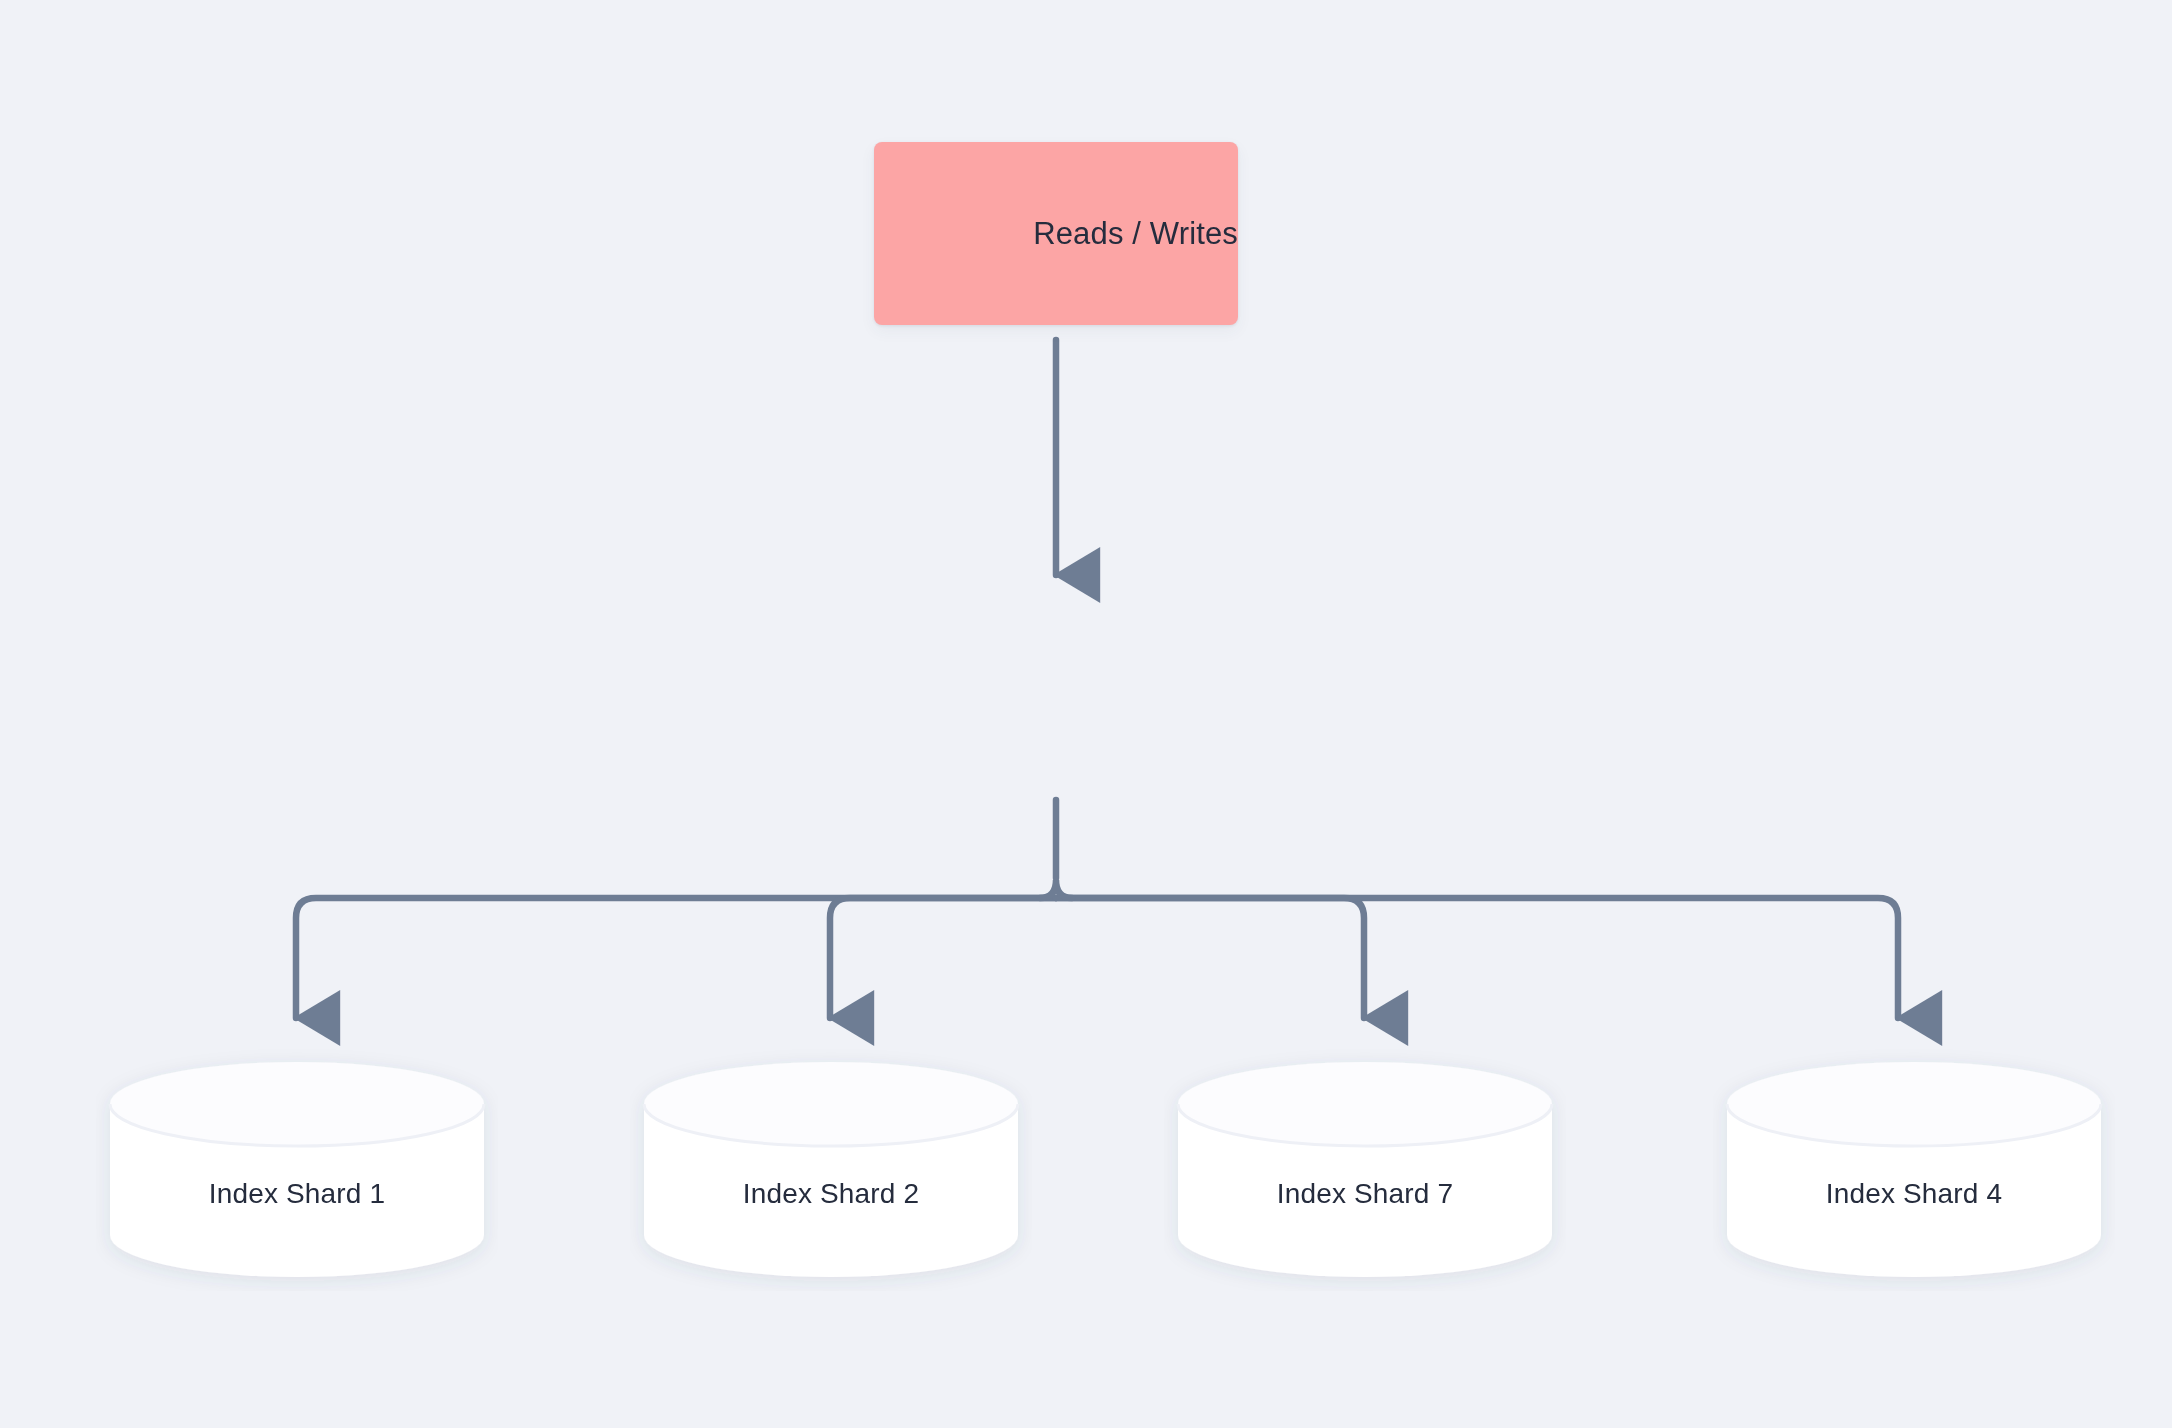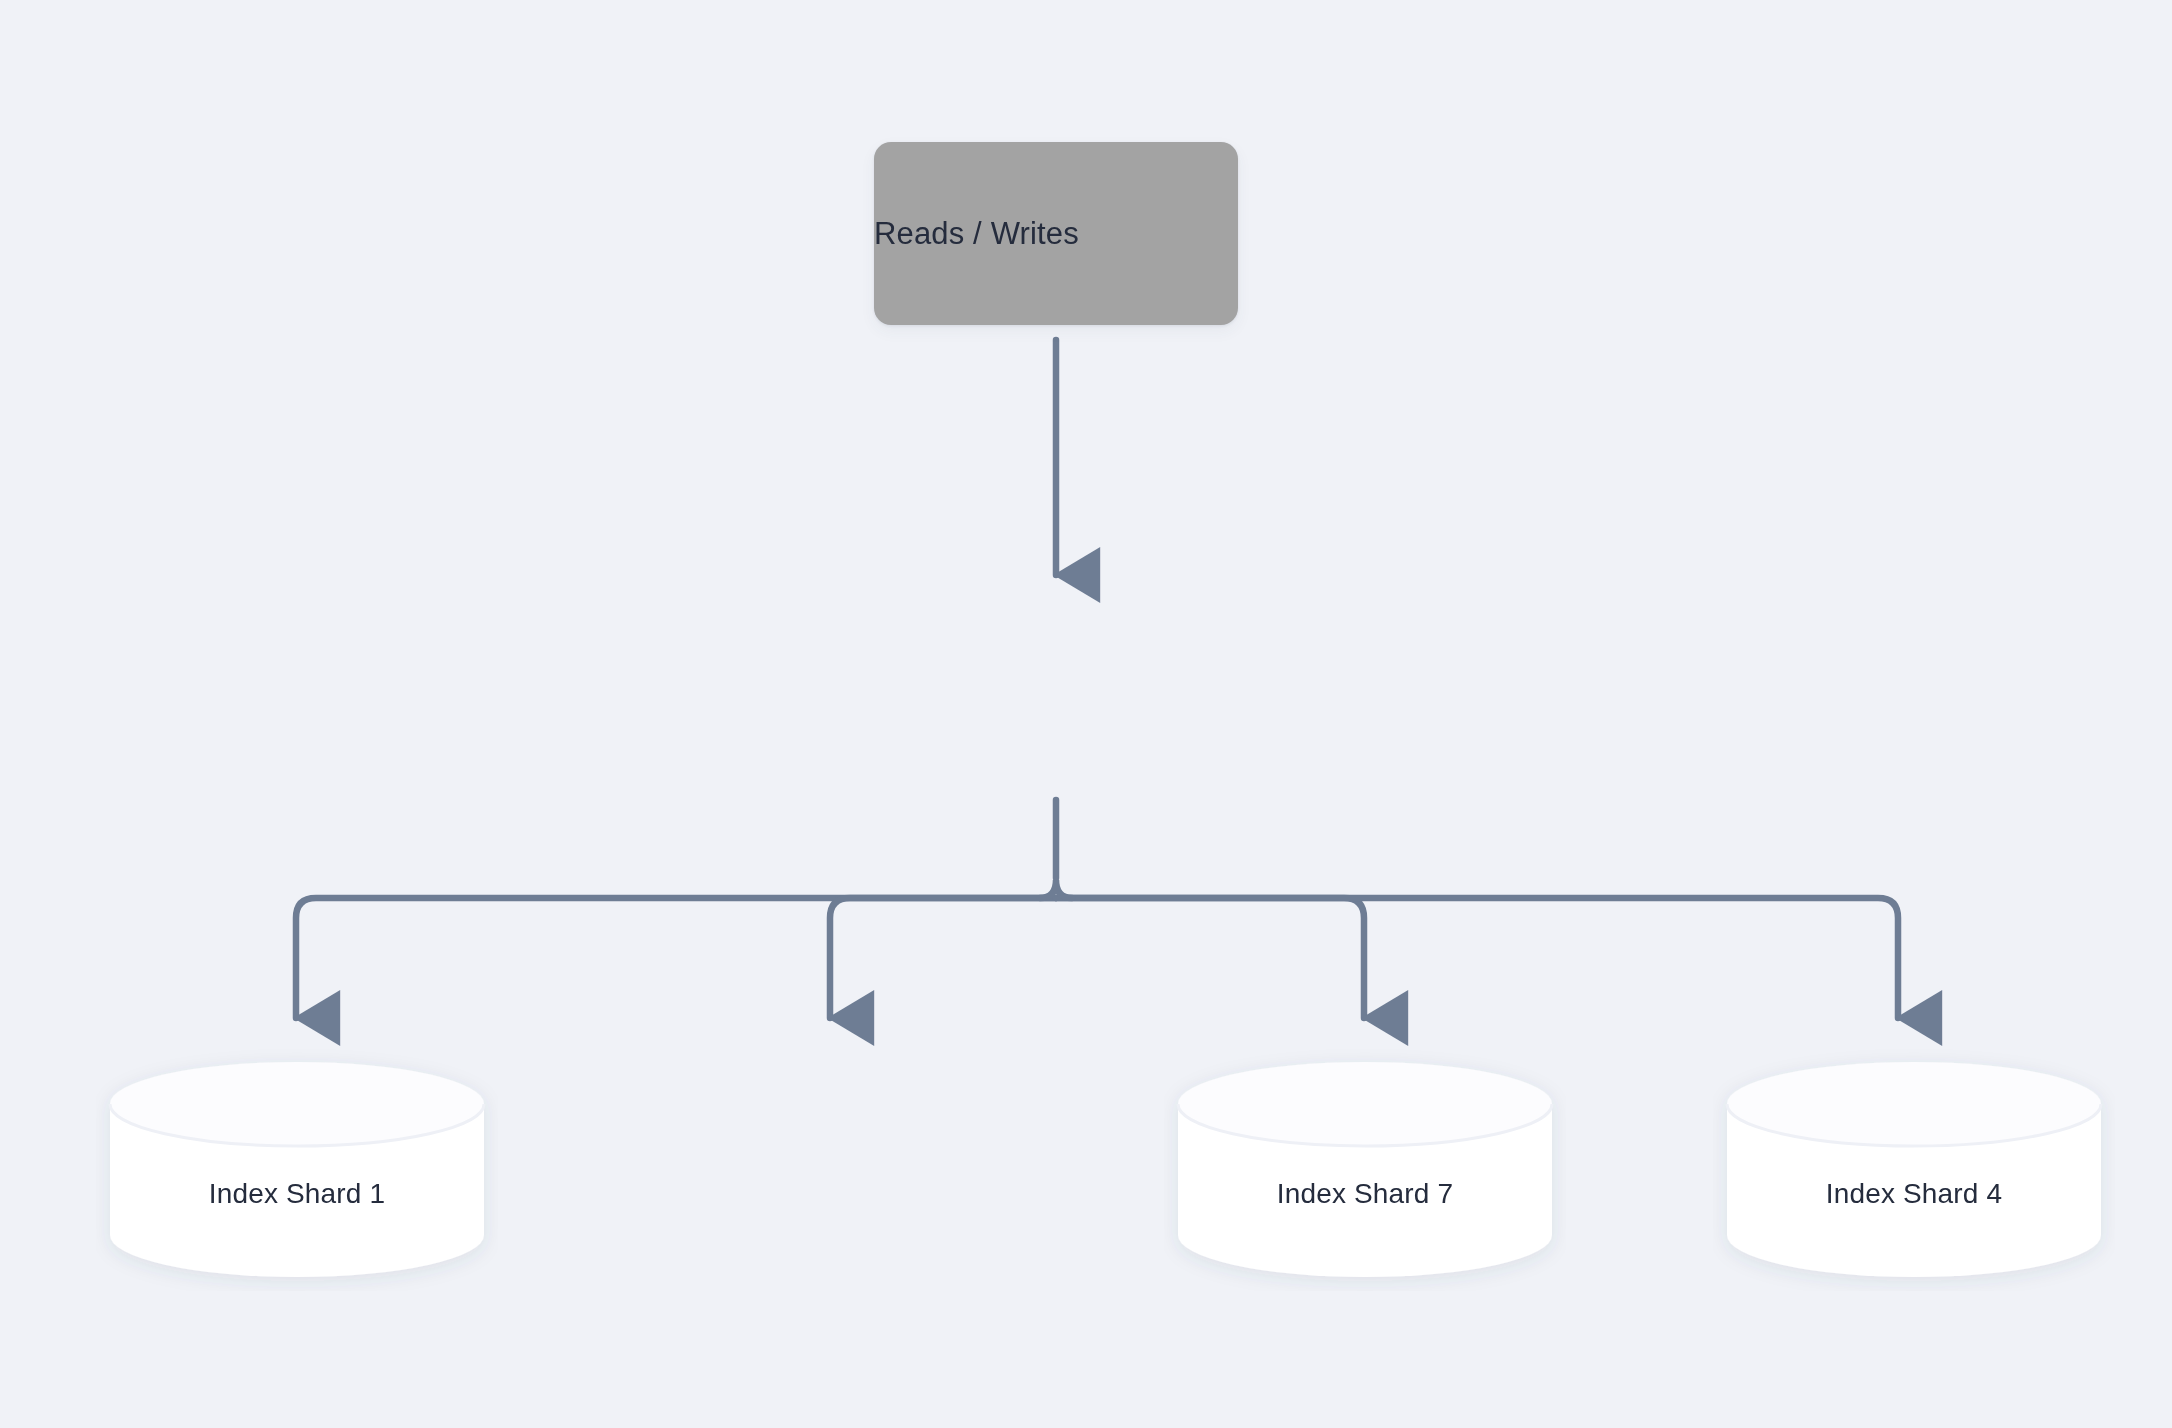--- a/index.html
+++ b/index.html
@@ -27,27 +27,27 @@
     left: 0;
     top: 0;
     width: 2172px;
     height: 1428px;
     pointer-events: none;
   }
 
   
   .process-box {
     position: absolute;
-    background: #a3a3a3;
-    border-radius: 17px;
+    background: #fca5a5;
+    border-radius: 8px;
     box-shadow: 0 1px 3px rgba(60, 72, 100, 0.10),
                 0 6px 16px rgba(60, 72, 100, 0.055);
     display: flex;
     align-items: center;
-    justify-content: flex-start;
+    justify-content: flex-end;
   }
   .process-box .box-label {
     font-size: 31px;
     font-weight: 400;
     color: #252c3d;
     letter-spacing: 0.15px;
     white-space: nowrap;
   }
 
   #node-reads-writes {
@@ -140,20 +140,35 @@
       </defs>
       <g filter="url(#cylShadow1)">
         <path d="M 14 56 L 14 187 A 187 42 0 0 0 388 187 L 388 56 Z" fill="#ffffff"></path>
         <ellipse cx="201" cy="56" rx="187" ry="42" fill="#fcfcfe"></ellipse>
       </g>
       <path d="M 14 56 A 187 42 0 0 0 388 56" fill="none" stroke="#eef0f6" stroke-width="3"></path>
     </svg>
     <div class="cyl-label">Index Shard 1</div>
   </div>
 
+  <div id="node-shard-2" class="cylinder-node">
+    <svg class="cyl-svg" viewBox="0 0 402 243" xmlns="http://www.w3.org/2000/svg">
+      <defs>
+        <filter id="cylShadow2" x="-25%" y="-25%" width="150%" height="150%">
+          <feDropShadow dx="0" dy="4" stdDeviation="9" flood-color="#3c4864" flood-opacity="0.10"></feDropShadow>
+        </filter>
+      </defs>
+      <g filter="url(#cylShadow2)">
+        <path d="M 14 56 L 14 187 A 187 42 0 0 0 388 187 L 388 56 Z" fill="#ffffff"></path>
+        <ellipse cx="201" cy="56" rx="187" ry="42" fill="#fcfcfe"></ellipse>
+      </g>
+      <path d="M 14 56 A 187 42 0 0 0 388 56" fill="none" stroke="#eef0f6" stroke-width="3"></path>
+    </svg>
+    <div class="cyl-label">Index Shard 2</div>
+  </div>
 
   <div id="node-shard-3" class="cylinder-node">
     <svg class="cyl-svg" viewBox="0 0 402 243" xmlns="http://www.w3.org/2000/svg">
       <defs>
         <filter id="cylShadow3" x="-25%" y="-25%" width="150%" height="150%">
           <feDropShadow dx="0" dy="4" stdDeviation="9" flood-color="#3c4864" flood-opacity="0.10"></feDropShadow>
         </filter>
       </defs>
       <g filter="url(#cylShadow3)">
         <path d="M 14 56 L 14 187 A 187 42 0 0 0 388 187 L 388 56 Z" fill="#ffffff"></path>

